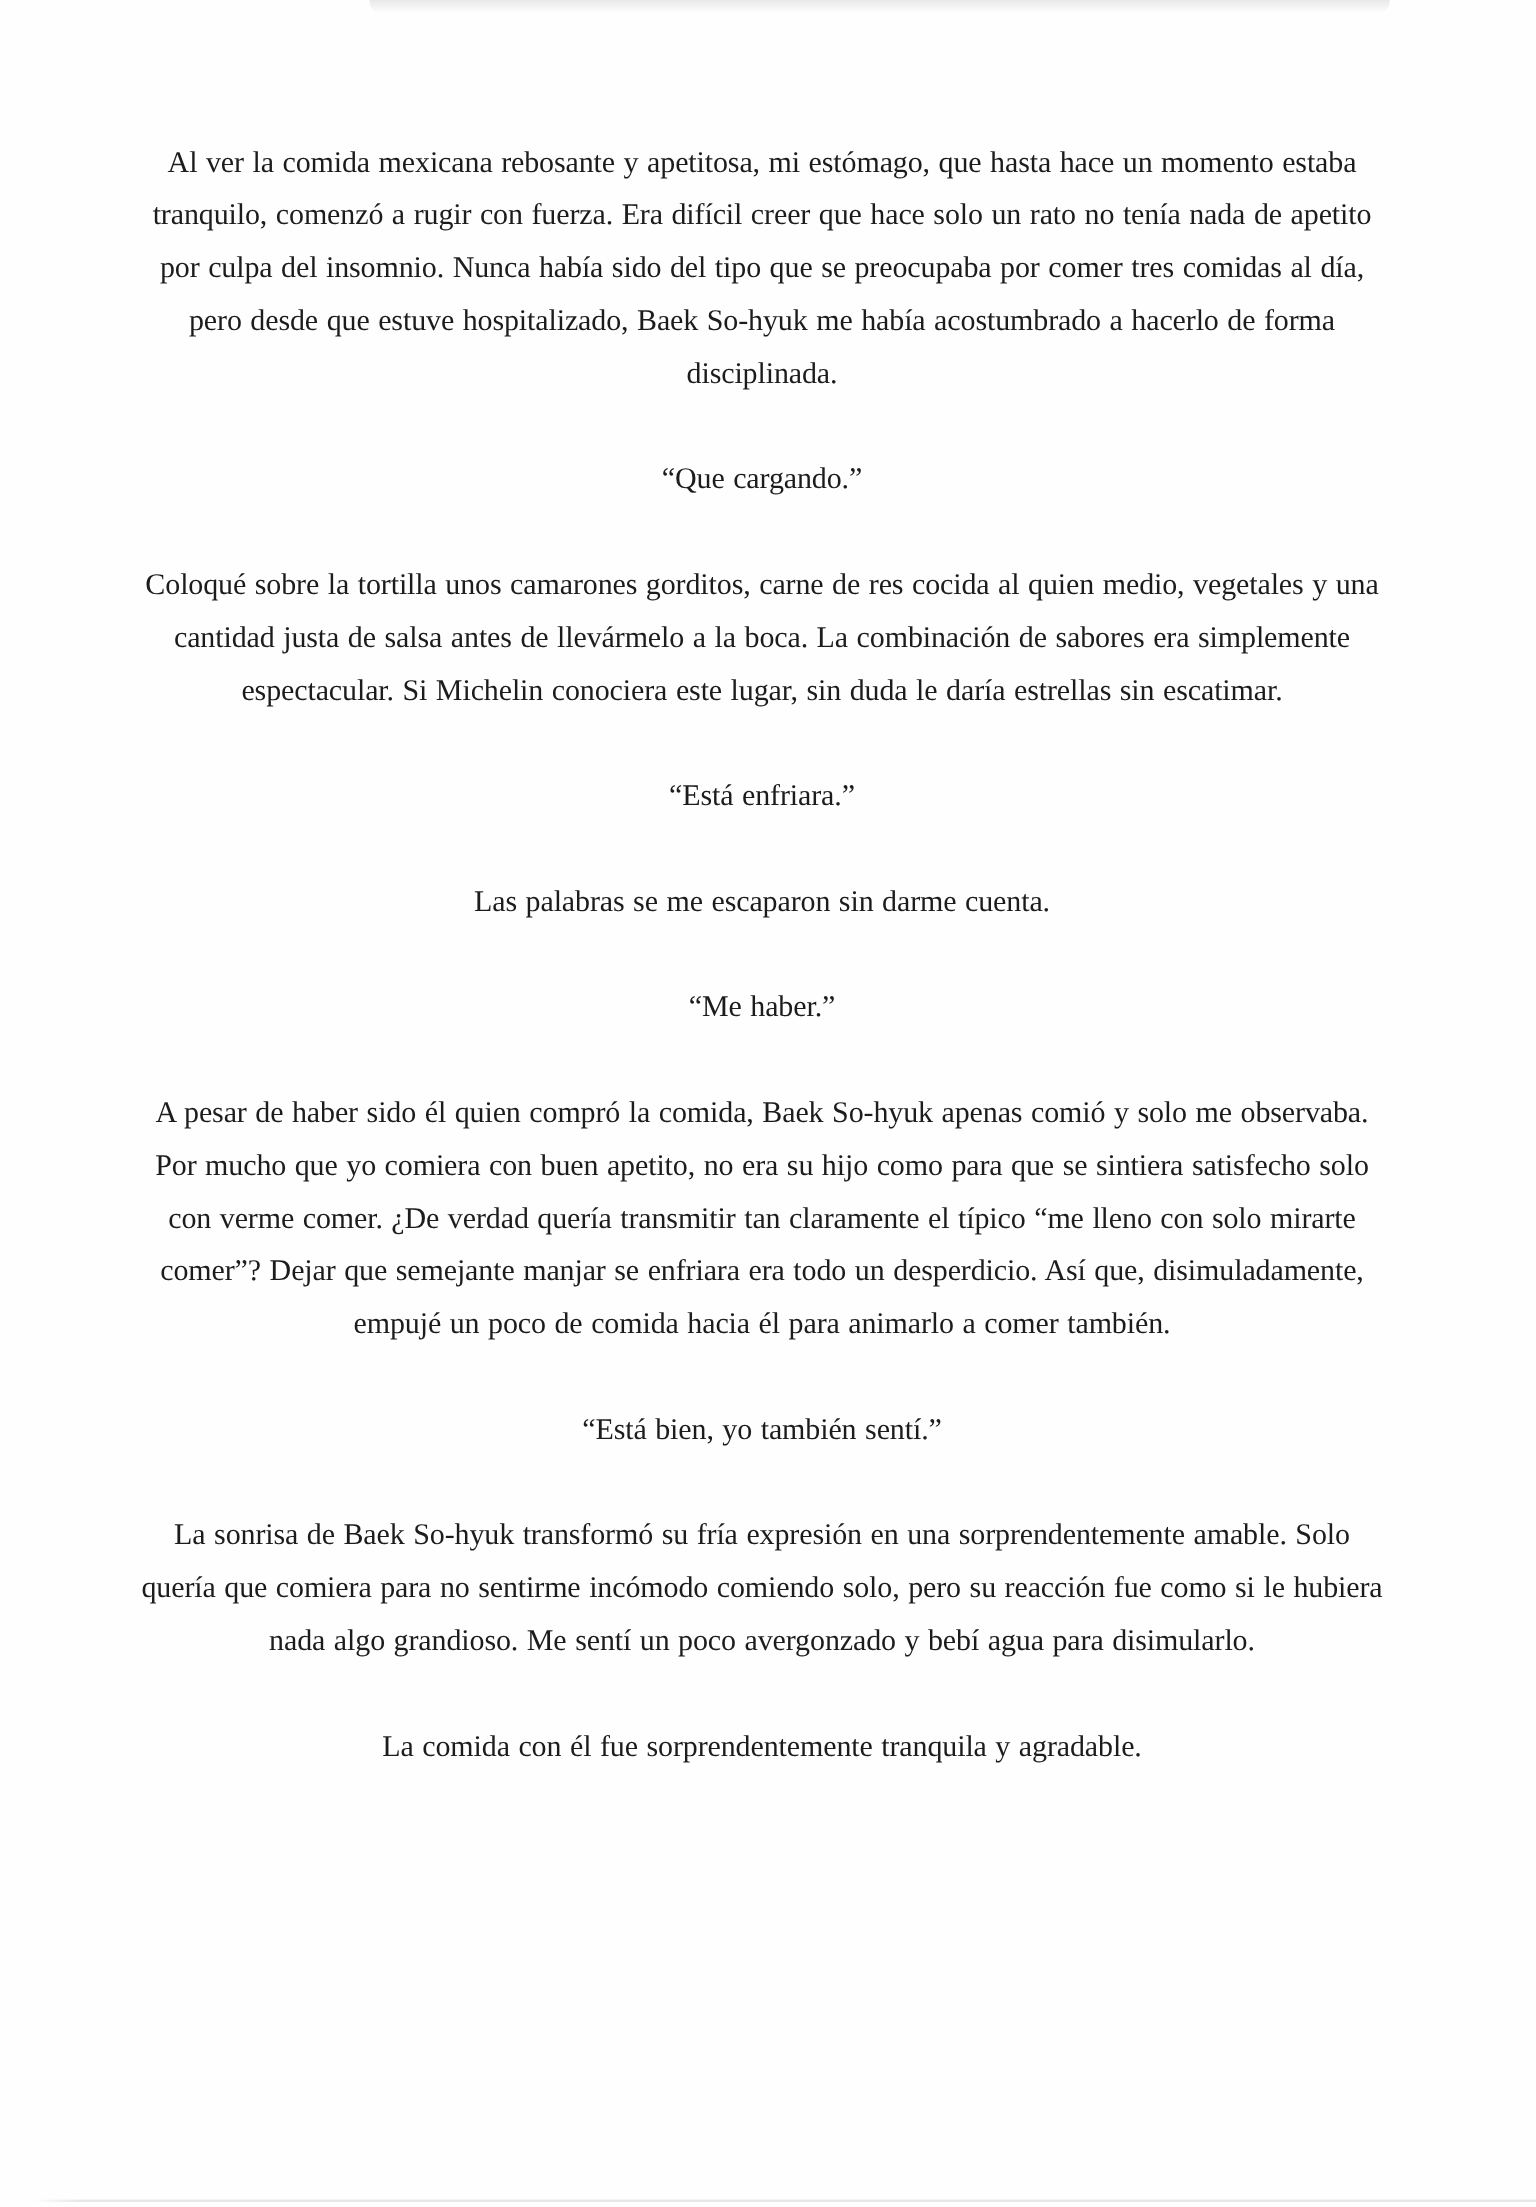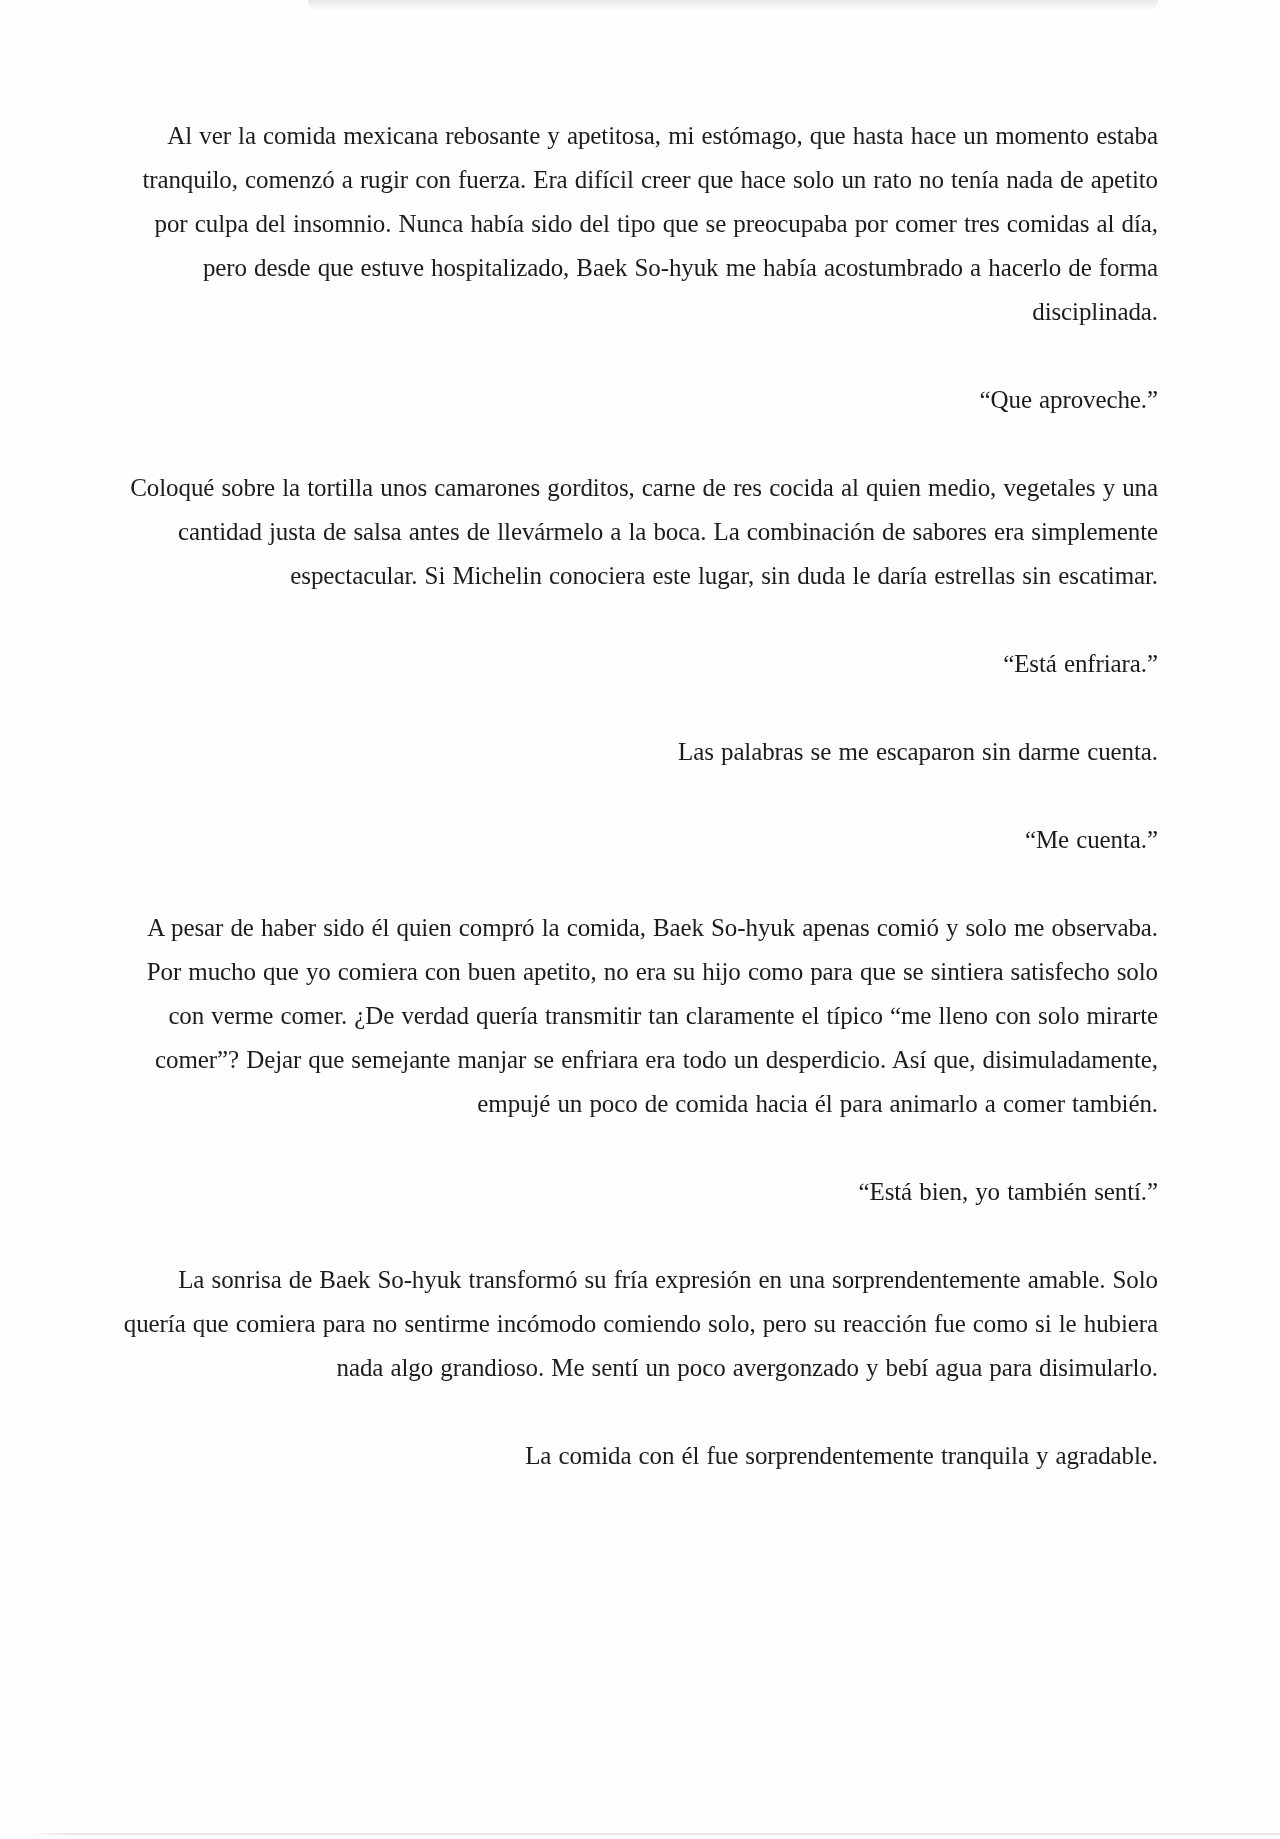--- a/index.html
+++ b/index.html
@@ -30,42 +30,42 @@
     top: 114px;
     left: 112px;
     width: 1046px;
   }
   .content p {
     margin: 0 0 44px 0;
     font-size: 25px;
     line-height: 44px;
     letter-spacing: -0.1px;
     word-spacing: 1px;
-    text-align: right;
+    text-align: center;
   }
   .bottom-divider {
     position: absolute;
     top: 1833px;
     left: 28px;
     right: 0;
     height: 2px;
     background: linear-gradient(to right, rgba(230,230,230,0), var(--divider-color, #e6e6e6) 40px, var(--divider-color, #e6e6e6));
   }
 </style>
 </head>
 <body style="--page-bg: #fefefe; --text-color: #1c1c1c; --divider-color: #e6e6e6;">
 
 <div class="top-fade"></div>
 
 <main class="content" id="content">
     <p>Al ver la comida mexicana rebosante y apetitosa, mi estómago, que hasta hace un momento estaba tranquilo, comenzó a rugir con fuerza. Era difícil creer que hace solo un rato no tenía nada de apetito por culpa del insomnio. Nunca había sido del tipo que se preocupaba por comer tres comidas al día, pero desde que estuve hospitalizado, Baek So-hyuk me había acostumbrado a hacerlo de forma disciplinada.</p>
-    <p>“Que aproveche.”</p>
+    <p>“Que cargando.”</p>
     <p>Coloqué sobre la tortilla unos camarones gorditos, carne de res cocida al quien medio, vegetales y una cantidad justa de salsa antes de llevármelo a la boca. La combinación de sabores era simplemente espectacular. Si Michelin conociera este lugar, sin duda le daría estrellas sin escatimar.</p>
     <p>“Está enfriara.”</p>
     <p>Las palabras se me escaparon sin darme cuenta.</p>
-    <p>“Me cuenta.”</p>
+    <p>“Me haber.”</p>
     <p>A pesar de haber sido él quien compró la comida, Baek So-hyuk apenas comió y solo me observaba. Por mucho que yo comiera con buen apetito, no era su hijo como para que se sintiera satisfecho solo con verme comer. ¿De verdad quería transmitir tan claramente el típico “me lleno con solo mirarte comer”? Dejar que semejante manjar se enfriara era todo un desperdicio. Así que, disimuladamente, empujé un poco de comida hacia él para animarlo a comer también.</p>
     <p>“Está bien, yo también sentí.”</p>
     <p>La sonrisa de Baek So-hyuk transformó su fría expresión en una sorprendentemente amable. Solo quería que comiera para no sentirme incómodo comiendo solo, pero su reacción fue como si le hubiera nada algo grandioso. Me sentí un poco avergonzado y bebí agua para disimularlo.</p>
     <p>La comida con él fue sorprendentemente tranquila y agradable.</p>
   </main>
 
 <div class="bottom-divider"></div>
 
 </body></html>

